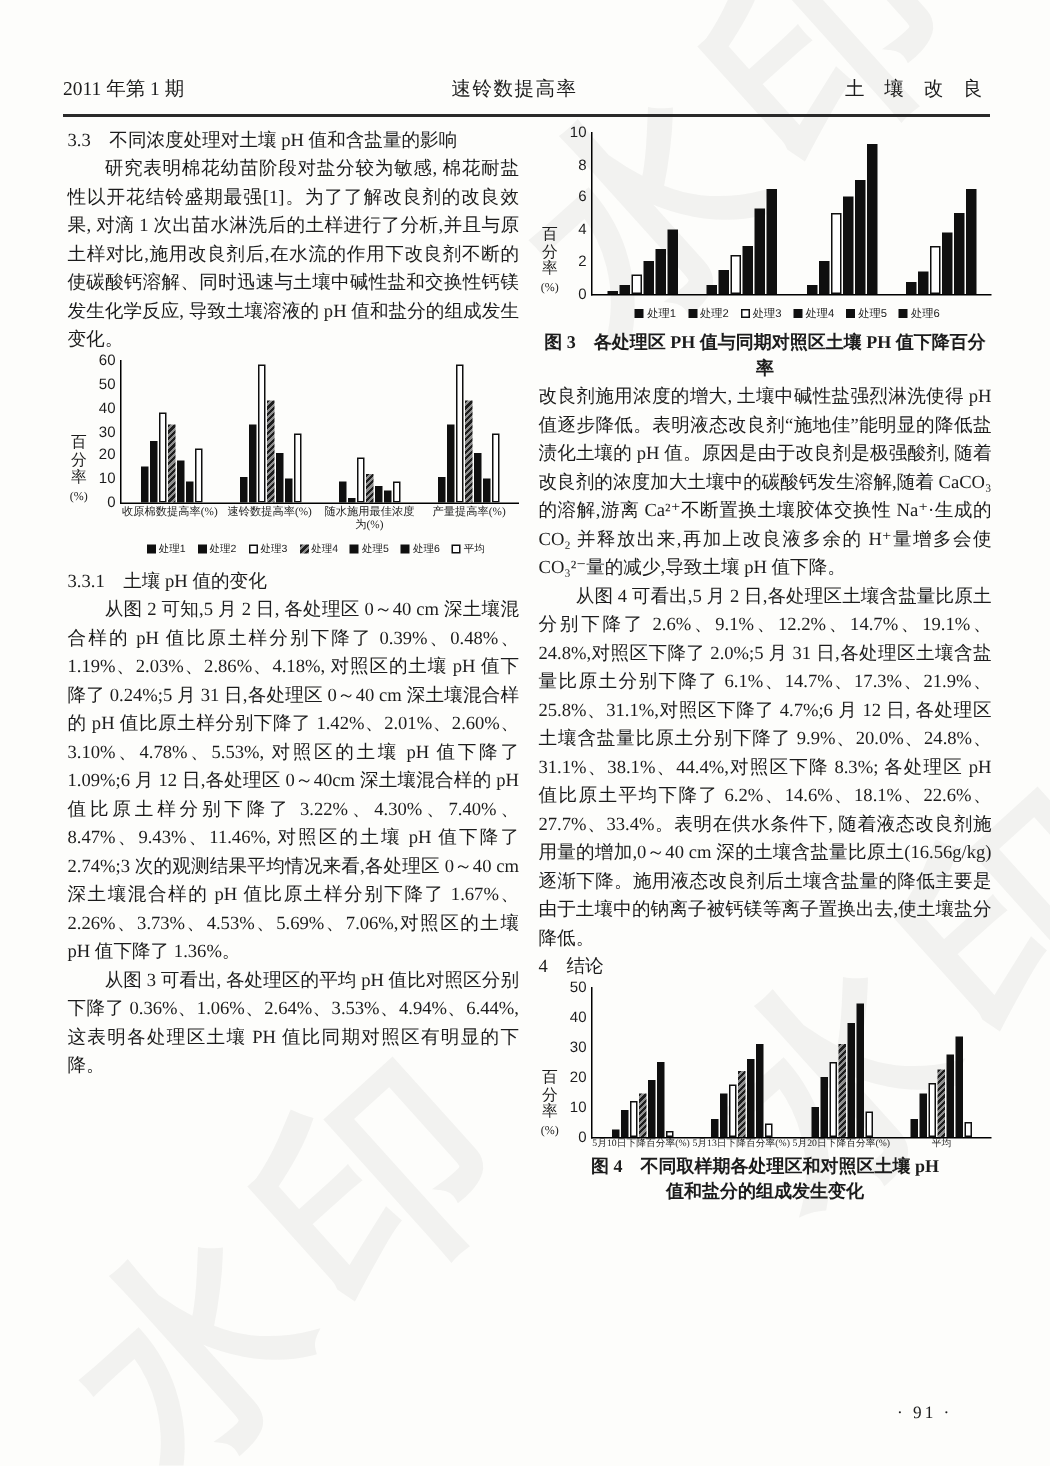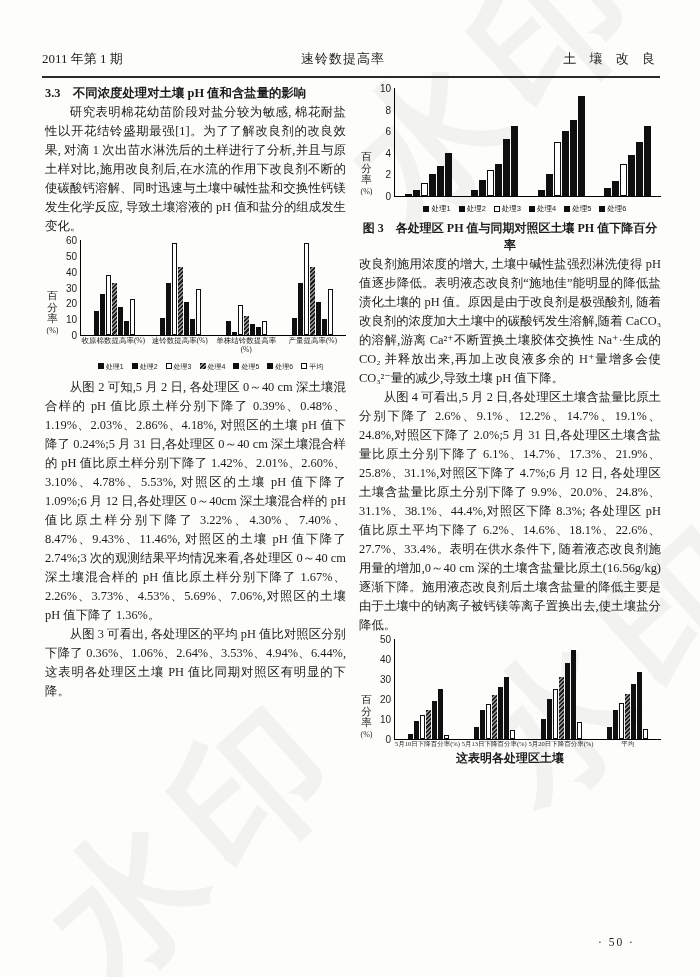--- a/index.html
+++ b/index.html
@@ -18,21 +18,21 @@
        display:flex;justify-content:space-between;align-items:flex-end;
        border-bottom:2.5px solid #2a2a2a;padding-bottom:8px;font-size:13px;}
   .hdr .c{letter-spacing:1px;}
   .hdr .r{letter-spacing:5px;}
   
   .col{position:absolute;top:84px;font-size:12.4px;line-height:19px;text-align:justify;}
   .col-left{left:45px;width:301px;}
   .col-right{left:359px;width:302px;}
   p{margin:0;}
   .ind{text-indent:2em;}
-  .h-sec{font-weight:bold;margin:0;line-height:19px;}
+  .h-sec{font-weight:normal;margin:0;line-height:19px;}
   .figcap{font-weight:bold;text-align:center;font-size:12px;line-height:17px;margin:2px 0 1px 0;}
   
   .chart{margin:4px 0 2px 0;}
   .chart-row{display:flex;align-items:flex-end;}
   .chart-ylab{display:flex;flex-direction:column;justify-content:center;align-items:center;
               width:15px;font-size:10.5px;line-height:11.5px;}
   .chart-ylab .pct{font-size:8px;}
   .chart-axis{position:relative;width:20px;align-self:stretch;font-size:10px;
               font-family:"Liberation Sans",sans-serif;}
   .chart-axis span{position:absolute;right:3px;transform:translateY(50%);line-height:1;}
@@ -122,21 +122,21 @@
               <div class="bar-hatch" style="width: 5px; height: 68.0833px;"></div>
               <div class="bar-black" style="width: 5px; height: 33.25px;"></div>
               <div class="bar-black" style="width: 5px; height: 15.8333px;"></div>
               <div class="bar-white" style="width: 5px; height: 45.9167px;"></div>
             </div>
           </div>
         </div>
         <div class="chart-xrow" style="font-size: 7.5px;">
           <div>收原棉数提高率(%)</div>
           <div>速铃数提高率(%)</div>
-          <div>单株结铃数提高率(%)</div>
+          <div>随水施用最佳浓度为(%)</div>
           <div>产量提高率(%)</div>
         </div>
         <div class="chart-legend" style="font-size: 7px;">
           <div class="li">
             <span class="sw bar-black"></span>
             <span>处理1</span>
           </div>
           <div class="li">
             <span class="sw bar-black"></span>
             <span>处理2</span>
@@ -159,20 +159,21 @@
           </div>
           <div class="li">
             <span class="sw bar-white"></span>
             <span>平均</span>
           </div>
         </div>
       </div>
     <div class="figcap">
     </div>
 
+    <p class="h-sec">3.3.1　土壤 pH 值的变化</p>
     <p class="ind">从图 2 可知,5 月 2 日, 各处理区 0～40 cm 深土壤混合样的 pH 值比原土样分别下降了 0.39%、0.48%、1.19%、2.03%、2.86%、4.18%, 对照区的土壤 pH 值下降了 0.24%;5 月 31 日,各处理区 0～40 cm 深土壤混合样的 pH 值比原土样分别下降了 1.42%、2.01%、2.60%、3.10%、4.78%、5.53%, 对照区的土壤 pH 值下降了 1.09%;6 月 12 日,各处理区 0～40cm 深土壤混合样的 pH 值比原土样分别下降了 3.22%、4.30%、7.40%、8.47%、9.43%、11.46%, 对照区的土壤 pH 值下降了 2.74%;3 次的观测结果平均情况来看,各处理区 0～40 cm 深土壤混合样的 pH 值比原土样分别下降了 1.67%、2.26%、3.73%、4.53%、5.69%、7.06%,对照区的土壤 pH 值下降了 1.36%。</p>
     <p class="ind">从图 3 可看出, 各处理区的平均 pH 值比对照区分别下降了 0.36%、1.06%、2.64%、3.53%、4.94%、6.44%,这表明各处理区土壤 PH 值比同期对照区有明显的下降。</p>
   </div>
 
   <div class="col col-right">
     <div class="chart">
         <div class="chart-row">
           <div class="chart-ylab">
             <div>百</div>
             <div>分</div>
@@ -246,20 +247,21 @@
           <div class="li">
             <span class="sw bar-black"></span>
             <span>处理6</span>
           </div>
         </div>
       </div>
     <div class="figcap">图 3　各处理区 PH 值与同期对照区土壤 PH 值下降百分率</div>
 
     <p>改良剂施用浓度的增大, 土壤中碱性盐强烈淋洗使得 pH 值逐步降低。表明液态改良剂“施地佳”能明显的降低盐渍化土壤的 pH 值。原因是由于改良剂是极强酸剂, 随着改良剂的浓度加大土壤中的碳酸钙发生溶解,随着 CaCO₃ 的溶解,游离 Ca²⁺不断置换土壤胶体交换性 Na⁺·生成的 CO₂ 并释放出来,再加上改良液多余的 H⁺量增多会使 CO₃²⁻量的减少,导致土壤 pH 值下降。</p>
     <p class="ind">从图 4 可看出,5 月 2 日,各处理区土壤含盐量比原土分别下降了 2.6%、9.1%、12.2%、14.7%、19.1%、24.8%,对照区下降了 2.0%;5 月 31 日,各处理区土壤含盐量比原土分别下降了 6.1%、14.7%、17.3%、21.9%、25.8%、31.1%,对照区下降了 4.7%;6 月 12 日, 各处理区土壤含盐量比原土分别下降了 9.9%、20.0%、24.8%、31.1%、38.1%、44.4%,对照区下降 8.3%; 各处理区 pH 值比原土平均下降了 6.2%、14.6%、18.1%、22.6%、27.7%、33.4%。表明在供水条件下, 随着液态改良剂施用量的增加,0～40 cm 深的土壤含盐量比原土(16.56g/kg)逐渐下降。施用液态改良剂后土壤含盐量的降低主要是由于土壤中的钠离子被钙镁等离子置换出去,使土壤盐分降低。</p>
+    <p class="h-sec">4　结论</p>
 
     <div class="chart">
         <div class="chart-row">
           <div class="chart-ylab">
             <div>百</div>
             <div>分</div>
             <div>率</div>
             <div class="pct">(%)</div>
           </div>
           <div class="chart-axis">
@@ -310,18 +312,19 @@
           </div>
         </div>
         <div class="chart-xrow" style="font-size: 6.5px;">
           <div>5月10日下降百分率(%)</div>
           <div>5月13日下降百分率(%)</div>
           <div>5月20日下降百分率(%)</div>
           <div>平均</div>
         </div>
       </div>
     <div class="figcap">
-      <div>这表明各处理区土壤</div>
+      <div>图 4　不同取样期各处理区和对照区土壤 pH</div>
+      <div>值和盐分的组成发生变化</div>
     </div>
   </div>
 
-  <div class="pageno">· 50 ·</div>
+  <div class="pageno">· 91 ·</div>
 </div>
 
 </body></html>

